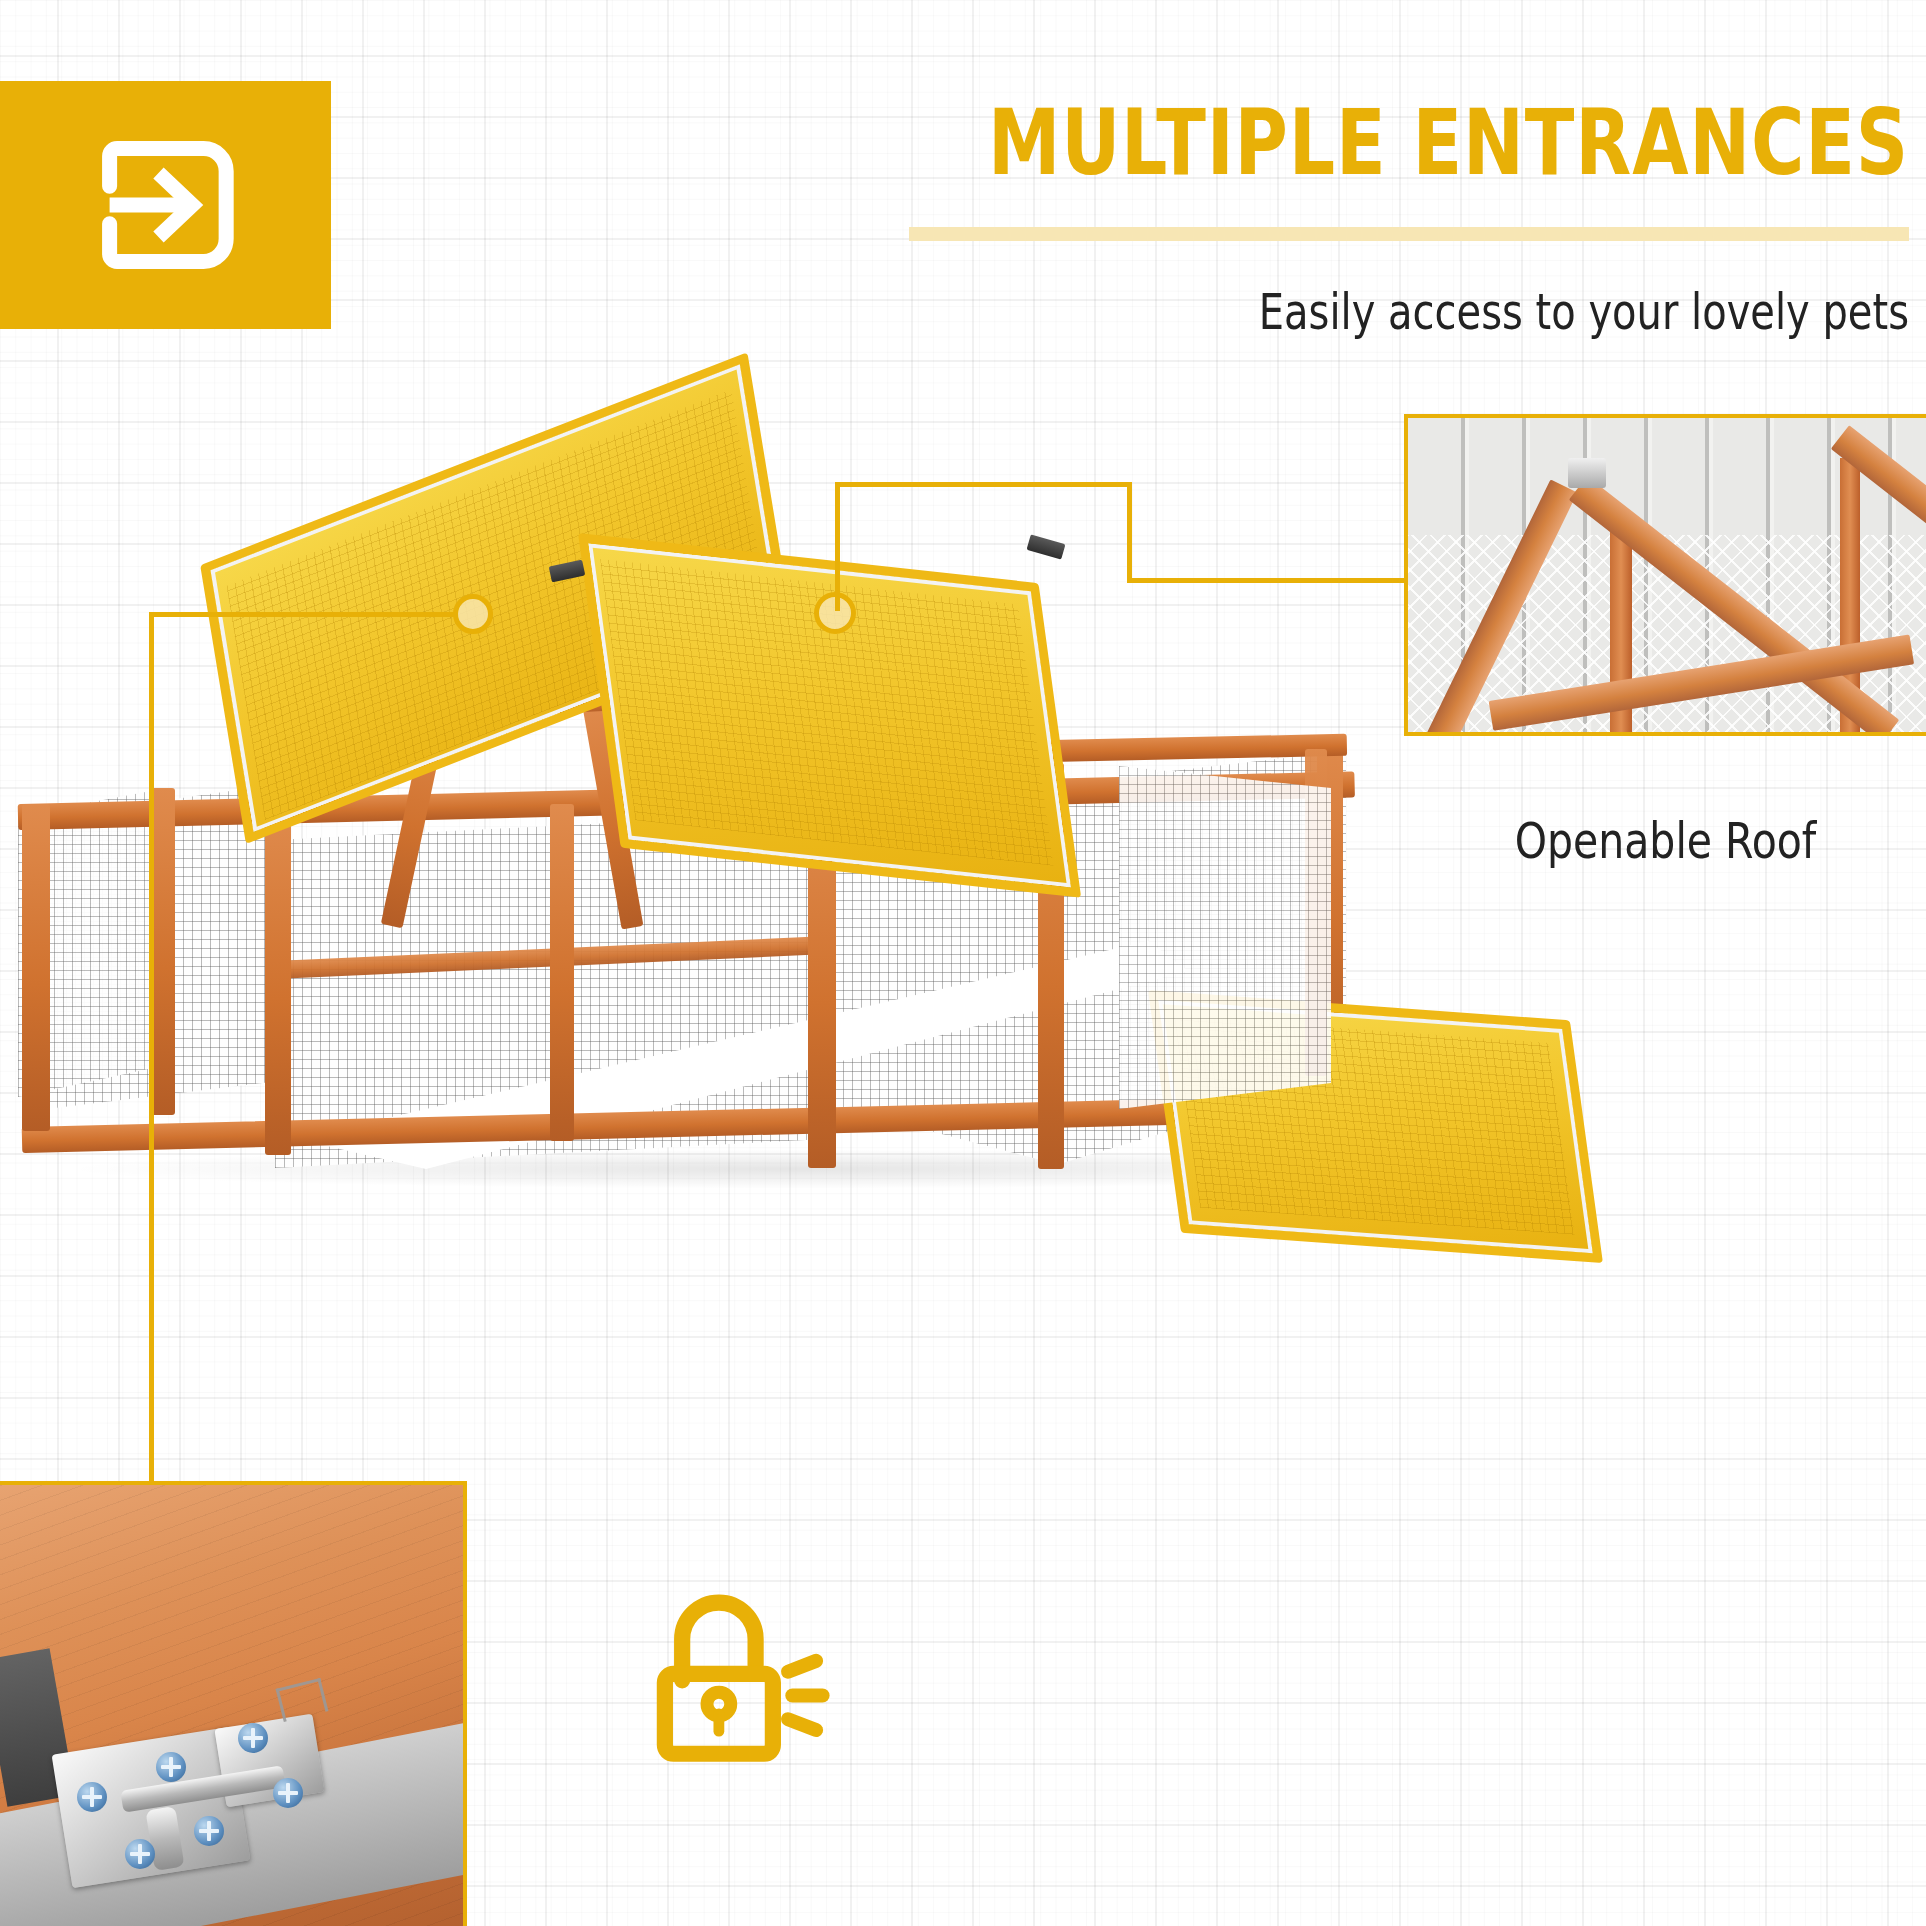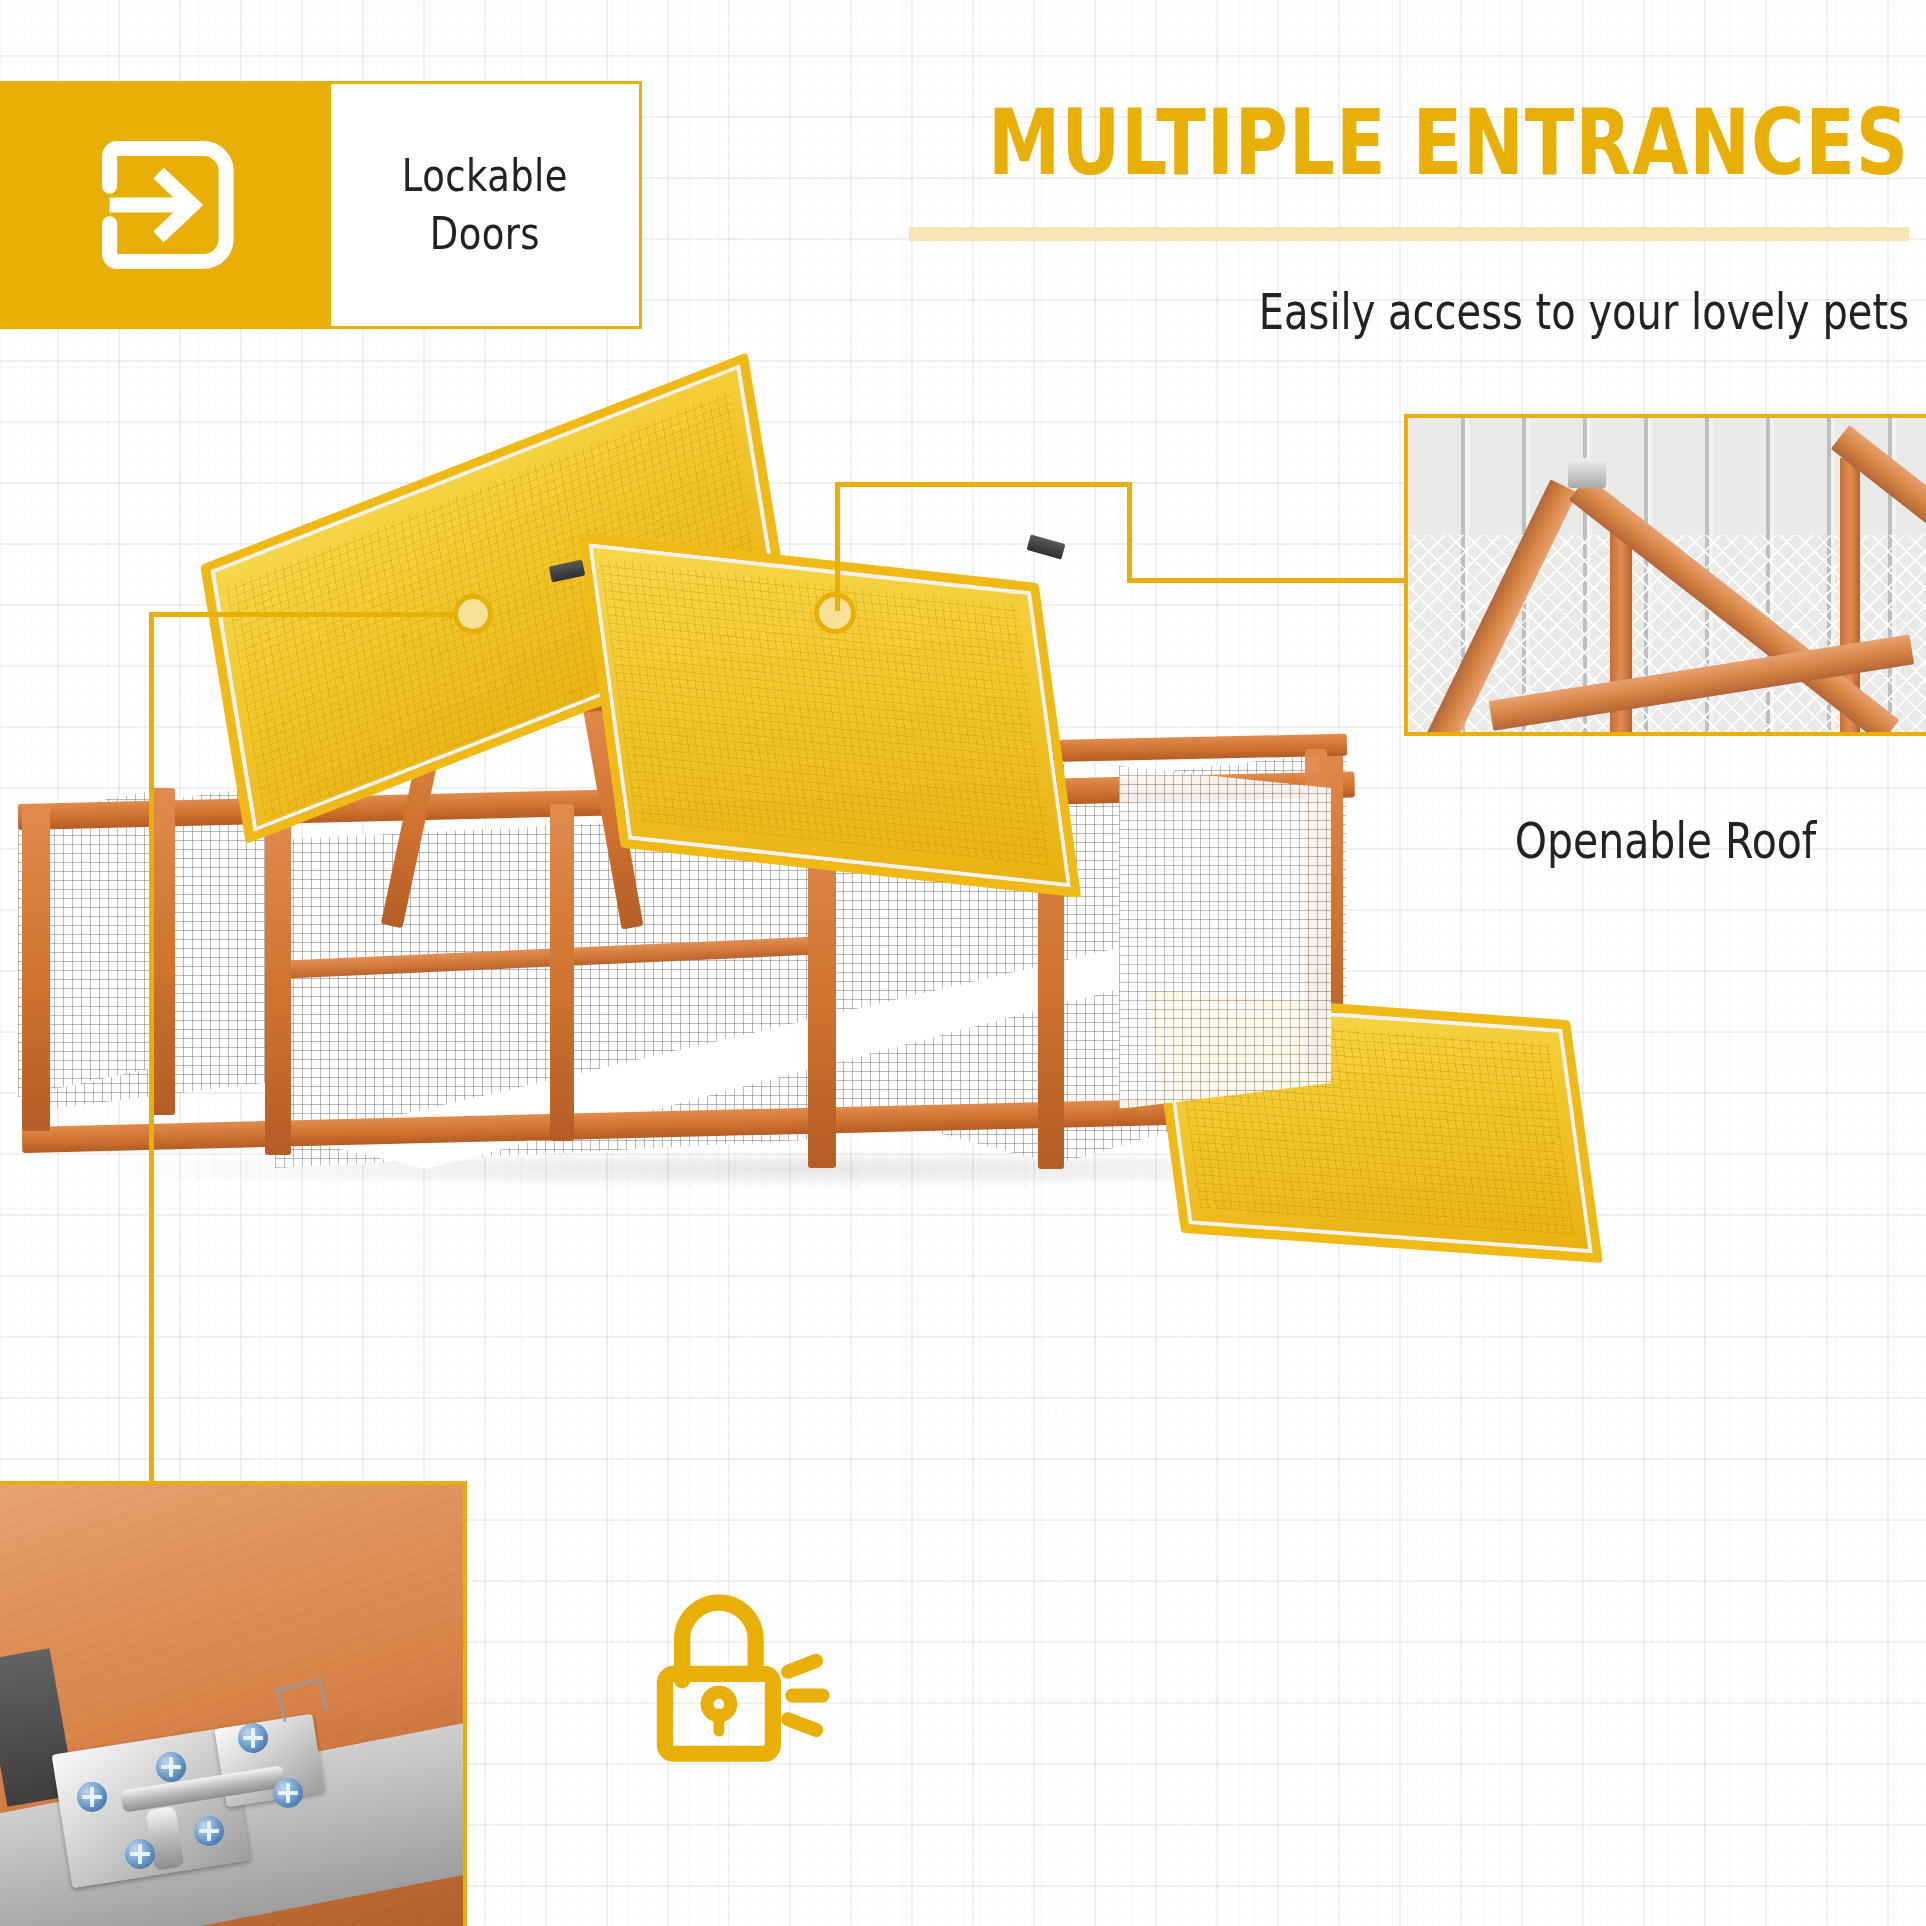--- a/index.html
+++ b/index.html
@@ -382,26 +382,20 @@
     <svg width="188" height="188" viewBox="0 0 100 100" aria-hidden="true">
 
       <path d="M30 20 L70 20 A12 12 0 0 1 82 32 L82 68 A12 12 0 0 1 70 80 L30 80" fill="none" stroke="#ffffff" stroke-width="8" stroke-linecap="round" stroke-linejoin="round"></path>
       <path d="M30 20 L24 20 A4 4 0 0 0 20 24 L20 40" fill="none" stroke="#ffffff" stroke-width="8" stroke-linecap="round" stroke-linejoin="round"></path>
       <path d="M20 60 L20 76 A4 4 0 0 0 24 80 L30 80" fill="none" stroke="#ffffff" stroke-width="8" stroke-linecap="round" stroke-linejoin="round"></path>
 
       <line x1="20" y1="50" x2="62" y2="50" stroke="#ffffff" stroke-width="8" stroke-linecap="butt"></line>
       <polyline points="46,33 64,50 46,67" fill="none" stroke="#ffffff" stroke-width="8" stroke-linecap="butt" stroke-linejoin="miter"></polyline>
     </svg>
   </div>
-  <div id="badge-text-box">
-    <div id="badge-label">
-      <span>Lockable</span><br>
-      <span>Doors</span>
-    </div>
-  </div>
 </div>
 
 <div id="header">
   <div id="header-title">MULTIPLE ENTRANCES</div>
   <div id="header-rule"></div>
   <div id="header-subtitle">Easily access to your lovely pets</div>
 </div>
 
 
 </body></html>

